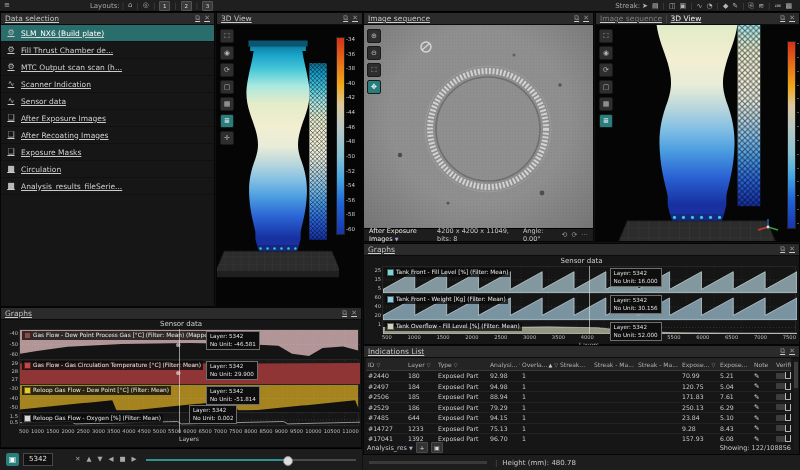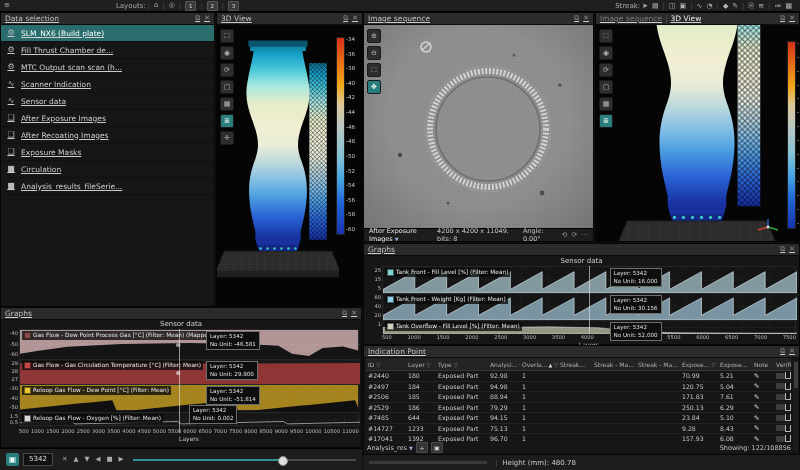--- a/index.html
+++ b/index.html
@@ -72,21 +72,21 @@
   .fbtn{display:inline-block;width:10px;height:9px;background:#333;border:1px solid #4a4a4a;border-radius:1px;
         color:#ddd;font-size:6px;text-align:center;line-height:9px;margin-left:3px;}
   
   #statusL{position:absolute;left:0;top:448px;width:362px;height:22px;background:#1d1d1d;border-top:1px solid #000;
            display:flex;align-items:center;padding:0 6px;box-sizing:border-box;}
   #statusR{position:absolute;left:363px;top:455px;width:437px;height:15px;background:#1d1d1d;
            display:flex;align-items:center;font-size:7px;color:#c8c8c8;padding:0 6px;box-sizing:border-box;}
   .sq-teal{width:13px;height:13px;background:#2a7d7d;border-radius:2px;color:#eafefe;font-size:8px;
            text-align:center;line-height:13px;margin-right:4px;}
   #layerbox{width:28px;height:11px;background:#111;border:1px solid #484848;color:#e2e2e2;font-size:7px;
-            text-align:center;line-height:11px;margin-right:6px;}
+            text-align:center;line-height:11px;margin-right:19px;}
   .pb-ico{color:#a8a8a8;font-size:6.5px;margin:0 3px;cursor:pointer;line-height:1;}
   #slider{position:relative;flex:1;height:12px;margin-left:6px;cursor:pointer;}
   #strack1{position:absolute;left:0;top:5px;height:2px;background:#2f9191;}
   #strack2{position:absolute;top:5px;right:0;height:2px;background:#4a4a4a;}
   #shandle{position:absolute;top:2px;width:8px;height:8px;border-radius:50%;background:#ddd;border:1px solid #888;}
   #hscroll{width:118px;height:3px;background:#3a3a3a;margin-right:8px;}
   .divider{color:#555;margin-right:5px;}
 </style>
 </head>
 <body>
@@ -113,21 +113,21 @@
         <path d="M0 5 L5 0 M0 0 L5 5" stroke="rgba(0,0,20,.55)" stroke-width="1" fill="none"></path>
       </pattern>
       <pattern id="pgrid" width="9" height="9" patternUnits="userSpaceOnUse">
         <path d="M9 0 L0 0 0 9" stroke="#3d3d3d" stroke-width="1" fill="none"></path>
       </pattern>
     </defs>
   </svg>
 
   <div id="topbar">
     <span class="tb-ico" style="margin-left:4px">≡</span>
-    <span style="margin-left:104px">Layouts:</span>
+    <span style="margin-left:78px">Layouts:</span>
     <span class="tb-sep">|</span>
     <span class="tb-ico">⌂</span>
     <span class="tb-sep">|</span>
     <span class="tb-ico">◎</span>
     <span class="tb-sep">|</span>
     <span id="layoutBtns"><span class="tb-btn">1</span><span class="tb-sep">|</span><span class="tb-btn">2</span><span class="tb-sep">|</span><span class="tb-btn">3</span></span>
     <span class="sp" style="flex:1"></span>
     <span>Streak:</span>
     <span id="winIcons" style="margin-right:6px"><span class="tb-ico">➤</span><span class="tb-ico">▤</span><span class="tb-sep">|</span><span class="tb-ico">◫</span><span class="tb-ico">▣</span><span class="tb-sep">|</span><span class="tb-ico">∿</span><span class="tb-ico">◔</span><span class="tb-sep">|</span><span class="tb-ico">◆</span><span class="tb-ico">✎</span><span class="tb-sep">|</span><span class="tb-ico">⎘</span><span class="tb-ico">≋</span><span class="tb-sep">|</span><span class="tb-ico">≔</span><span class="tb-ico">▩</span></span>
   </div>
@@ -649,21 +649,21 @@
         <span>11000</span>
       </div>
       <div class="xlabel" style="left: 18px; top: 127px; width: 340px;">Layers</div>
       <div class="xline" style="left: 177.8px; top: 21px; height: 104px;"></div>
       <span class="xmark" style="left: 174.8px; top: 34px;">⊗</span>
       <span class="xmark" style="left: 174.8px; top: 62px;">⊗</span>
     </div>
 
   <div class="panel" style="left:363px;top:345px;width:437px;height:110px">
     <div class="phead">
-      <span>Indication Point</span>
+      <span>Indications List</span>
       <span class="sp"></span>
       <span class="wicon">⧉</span>
       <span class="wicon">✕</span>
     </div>
     <div id="itable">
         <div class="trow head">
           <div><span>ID</span><span class="funnel">▽</span></div>
           <div><span>Layer</span><span class="funnel">▽</span></div>
           <div><span>Type</span><span class="funnel">▽</span></div>
           <div><span>Analysi...</span><span class="funnel">▽</span></div>

